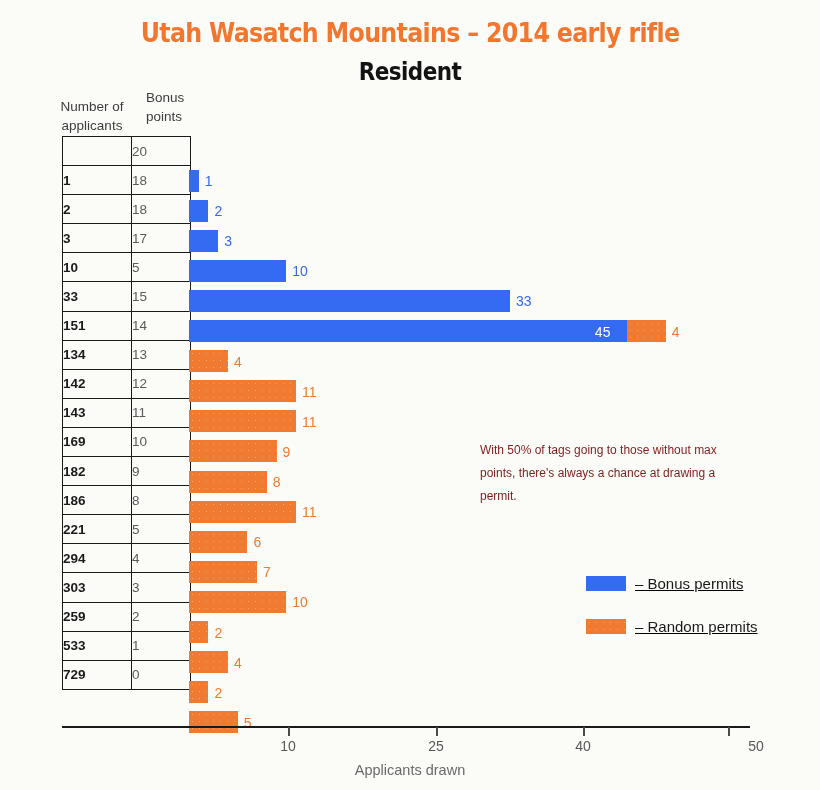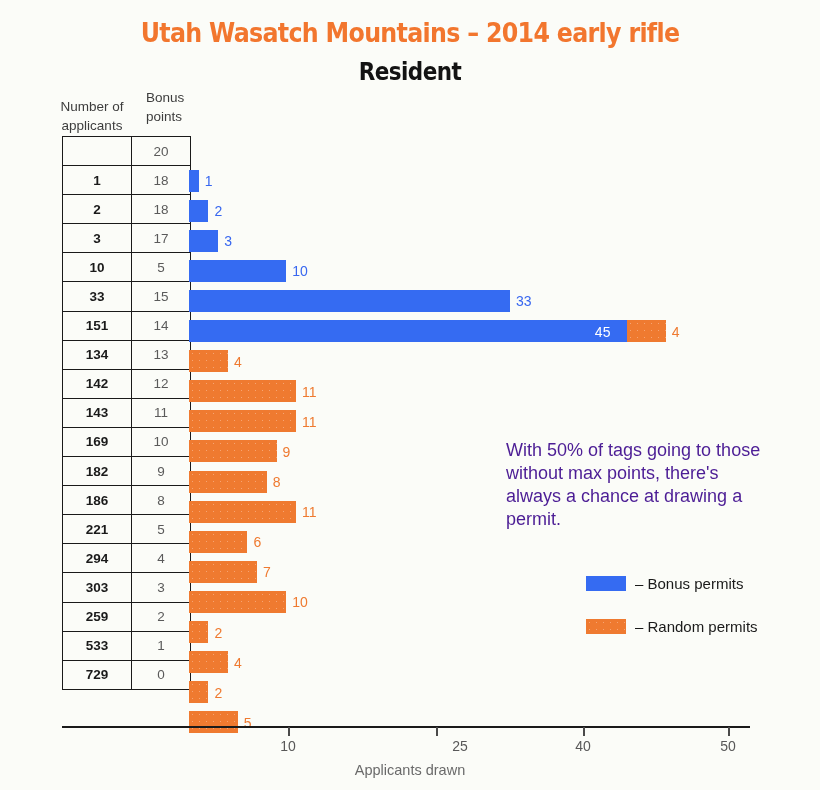--- a/index.html
+++ b/index.html
@@ -59,21 +59,21 @@
     left: 62px;
     top: 136px;
     width: 127px;
     border-collapse: collapse;
     table-layout: fixed;
   }
   .grid-table td {
     height: 28.1px;
     border: 1px solid #1a1a1a;
     padding: 0;
-    text-align: center;
+    text-align: left;
     font-size: 13.5px;
     background: #fbfcf8;
   }
   .grid-table td.c-app { width: 68px; color: #1a1a1a; font-weight: 600; }
   .grid-table td.c-pts { width: 58px; color: #5a5a5a; }
 
   
   #bars {
     position: absolute;
     left: 0;
@@ -136,33 +136,34 @@
     left: 0;
     width: 820px;
     text-align: center;
     font-size: 14.5px;
     color: #6a6a6a;
   }
 
   
   #annotation {
     position: absolute;
-    left: 506px;
+    left: 480px;
     top: 439px;
     width: 258px;
-    font-size: 18px;
+    font-size: 12px;
     line-height: 23px;
-    color: #4c1d95;
+    color: #7f1d1d;
   }
 
   
   #legend {
     position: absolute;
     left: 586px;
     top: 575px;
+    text-decoration: underline;
   }
   .legend-row {
     display: flex;
     align-items: center;
     height: 16px;
     margin-bottom: 27px;
   }
   .legend-swatch {
     width: 40px;
     height: 15px;
@@ -355,25 +356,25 @@
       <div class="bar-label orange" style="left: 243.65px;">5</div>
     </div>
     <div class="row"></div>
   </div>
 
 <div id="axis-line"></div>
 <div id="axis-ticks">
     <div class="tick" style="left: 288px;"></div>
     <div class="tick-label" style="left: 288px;">10</div>
     <div class="tick" style="left: 436px;"></div>
-    <div class="tick-label" style="left: 460px;">25</div>
+    <div class="tick-label" style="left: 436px;">25</div>
     <div class="tick" style="left: 583px;"></div>
     <div class="tick-label" style="left: 583px;">40</div>
     <div class="tick" style="left: 728px;"></div>
-    <div class="tick-label" style="left: 728px;">50</div>
+    <div class="tick-label" style="left: 756px;">50</div>
   </div>
 <div id="axis-title">Applicants drawn</div>
 
 <div id="annotation">With 50% of tags going to those without max points, there's always a chance at drawing a permit.</div>
 
 <div id="legend">
     <div class="legend-row">
       <div class="legend-swatch blue"></div>
       <div class="legend-text">– Bonus permits</div>
     </div>

